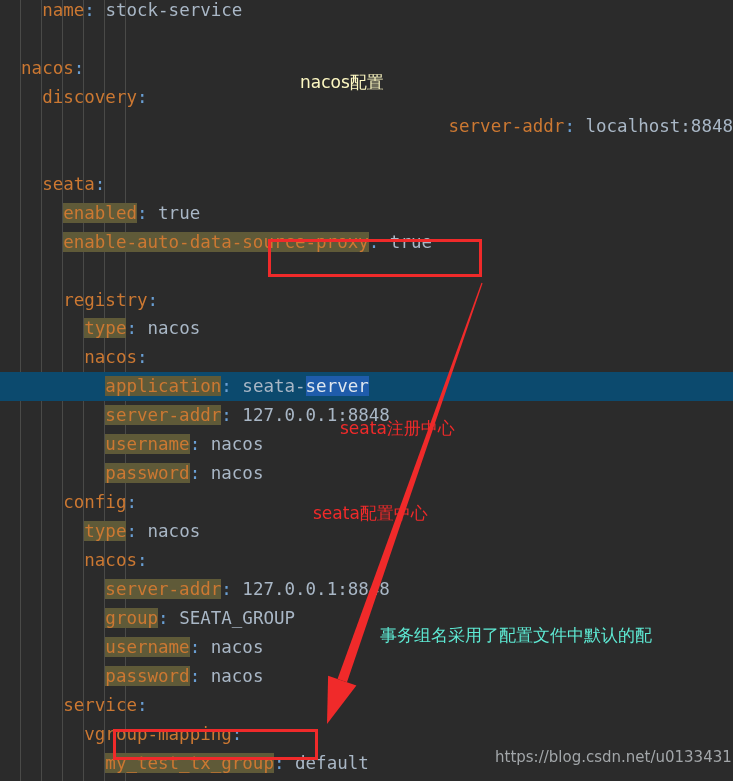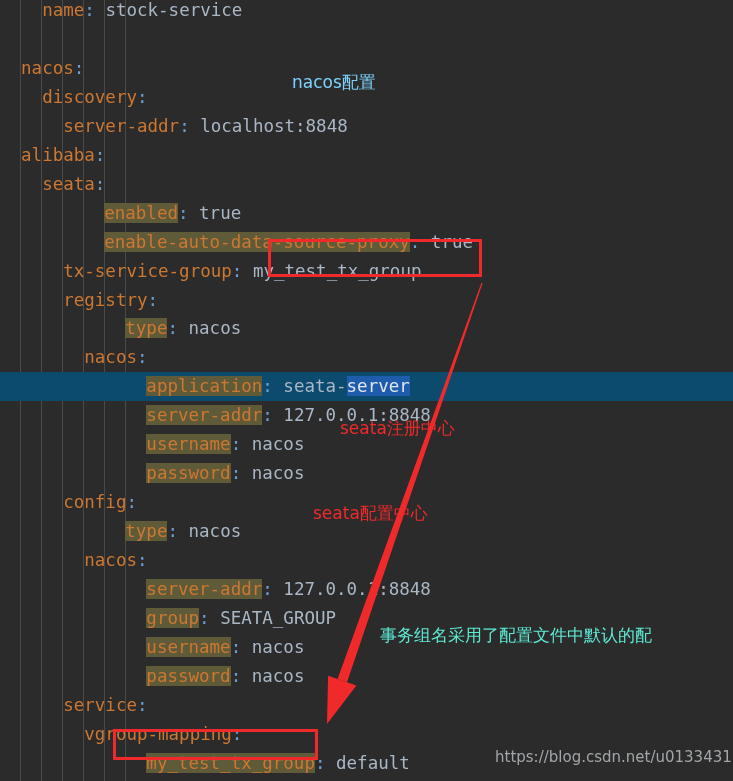--- a/index.html
+++ b/index.html
@@ -17,21 +17,21 @@
   #code{position:absolute;left:0;top:0;width:733px;height:763px;}
   .line{
     position:absolute;left:0;right:0;height:29px;
     font-size:17.5px;line-height:29px;
     white-space:pre;color:#a9b7c6;
     font-family:"DejaVu Sans Mono","Liberation Mono",monospace;
   }
   .key{color:#cc7832;}
   .punc{color:#6a9fd4;}
   .val{color:#a9b7c6;}
-  .hl{background:#5f5a38;margin-left:41px;}
+  .hl{background:#5f5a38;}
   .sel{background:#1f5cab;color:#dfe6ee;}
   .curline{background:#0c4a6e;}
 
   
   .ann{
     position:absolute;color:#f02a2a;
     font-family:"DejaVu Sans","Liberation Sans",sans-serif;
     font-size:17px;line-height:20px;white-space:nowrap;
     font-weight:400;
   }
@@ -56,26 +56,24 @@
       <div class="guide" style="left: 62.025px;"></div>
       <div class="guide" style="left: 83.125px;"></div>
       <div class="guide" style="left: 104.225px;"></div>
       <div class="guide" style="left: 125.325px;"></div>
     </div>
 
   <div id="code">
       <div class="line clipped" style="top: -4px;"><span class="val">    </span><span class="key">name</span><span class="punc">:</span><span class="val"> stock-service</span></div>
       <div class="line" style="top: 53.9px;"><span class="val">  </span><span class="key">nacos</span><span class="punc">:</span></div>
       <div class="line" style="top: 82.85px;"><span class="val">    </span><span class="key">discovery</span><span class="punc">:</span></div>
-      <div class="line" style="top: 111.8px;"><span class="val">      </span><span class="key">server-addr</span><span class="punc">:</span><span class="val"> localhost:8848</span></div>
-      <div class="line" style="top: 140.75px;"><span class="val">  </span><span class="key">alibaba</span><span class="punc">:</span></div>
+      <div class="line" style="top: 111.8px; text-align: right;"><span class="val">      </span><span class="key">server-addr</span><span class="punc">:</span><span class="val"> localhost:8848</span></div>
       <div class="line" style="top: 169.7px;"><span class="val">    </span><span class="key">seata</span><span class="punc">:</span></div>
       <div class="line" style="top: 198.65px;"><span class="val">      </span><span class="key hl">enabled</span><span class="punc">:</span><span class="val"> true</span></div>
       <div class="line" style="top: 227.6px;"><span class="val">      </span><span class="key hl">enable-auto-data-source-proxy</span><span class="punc">:</span><span class="val"> true</span></div>
-      <div class="line" style="top: 256.55px;"><span class="val">      </span><span class="key">tx-service-group</span><span class="punc">:</span><span class="val"> my_test_tx_group</span></div>
       <div class="line" style="top: 285.5px;"><span class="val">      </span><span class="key">registry</span><span class="punc">:</span></div>
       <div class="line" style="top: 314.45px;"><span class="val">        </span><span class="key hl">type</span><span class="punc">:</span><span class="val"> nacos</span></div>
       <div class="line" style="top: 343.4px;"><span class="val">        </span><span class="key">nacos</span><span class="punc">:</span></div>
       <div class="line curline" style="top: 372.35px;"><span class="val">          </span><span class="key hl">application</span><span class="punc">:</span><span class="val"> seata-<span class="sel">server</span></span></div>
       <div class="line" style="top: 401.3px;"><span class="val">          </span><span class="key hl">server-addr</span><span class="punc">:</span><span class="val"> 127.0.0.1:8848</span></div>
       <div class="line" style="top: 430.25px;"><span class="val">          </span><span class="key hl">username</span><span class="punc">:</span><span class="val"> nacos</span></div>
       <div class="line" style="top: 459.2px;"><span class="val">          </span><span class="key hl">password</span><span class="punc">:</span><span class="val"> nacos</span></div>
       <div class="line" style="top: 488.15px;"><span class="val">      </span><span class="key">config</span><span class="punc">:</span></div>
       <div class="line" style="top: 517.1px;"><span class="val">        </span><span class="key hl">type</span><span class="punc">:</span><span class="val"> nacos</span></div>
       <div class="line" style="top: 546.05px;"><span class="val">        </span><span class="key">nacos</span><span class="punc">:</span></div>
@@ -93,21 +91,21 @@
       <div class="redbox" style="left: 268px; top: 239px; width: 214px; height: 38px; border-color: rgb(240, 42, 42);"></div>
       <div class="redbox" style="left: 113px; top: 729px; width: 205px; height: 31px; border-color: rgb(240, 42, 42);"></div>
     </div>
 
   <svg id="arrow" viewBox="0 0 220 470">
     <polygon id="arrow-shaft" fill="#f02a2a" points="181.43,12.80 37.54,408.94 46.97,412.26 182.57,13.20"></polygon>
     <polygon id="arrow-head" fill="#f02a2a" points="27.00,454.00 28.10,405.63 56.40,415.58"></polygon>
   </svg>
 
   <div id="labels">
-      <div class="ann" style="left: 292px; top: 72px; color: #7dd3fc;">nacos配置</div>
+      <div class="ann" style="left: 300px; top: 72px; color: #fef9c3;">nacos配置</div>
       <div class="ann" style="left: 340px; top: 418px; color: rgb(240, 42, 42);">seata注册中心</div>
       <div class="ann" style="left: 313px; top: 503px; color: rgb(240, 42, 42);">seata配置中心</div>
       <div class="ann" style="left: 380px; top: 625px; color: #5eead4;">事务组名采用了配置文件中默认的配</div>
     </div>
 
   <div class="watermark" id="wm" style="left: 495px; top: 748px; color: rgb(162, 166, 169);">https://blog.csdn.net/u013343114</div>
 
 </div>
 
 </body></html>

